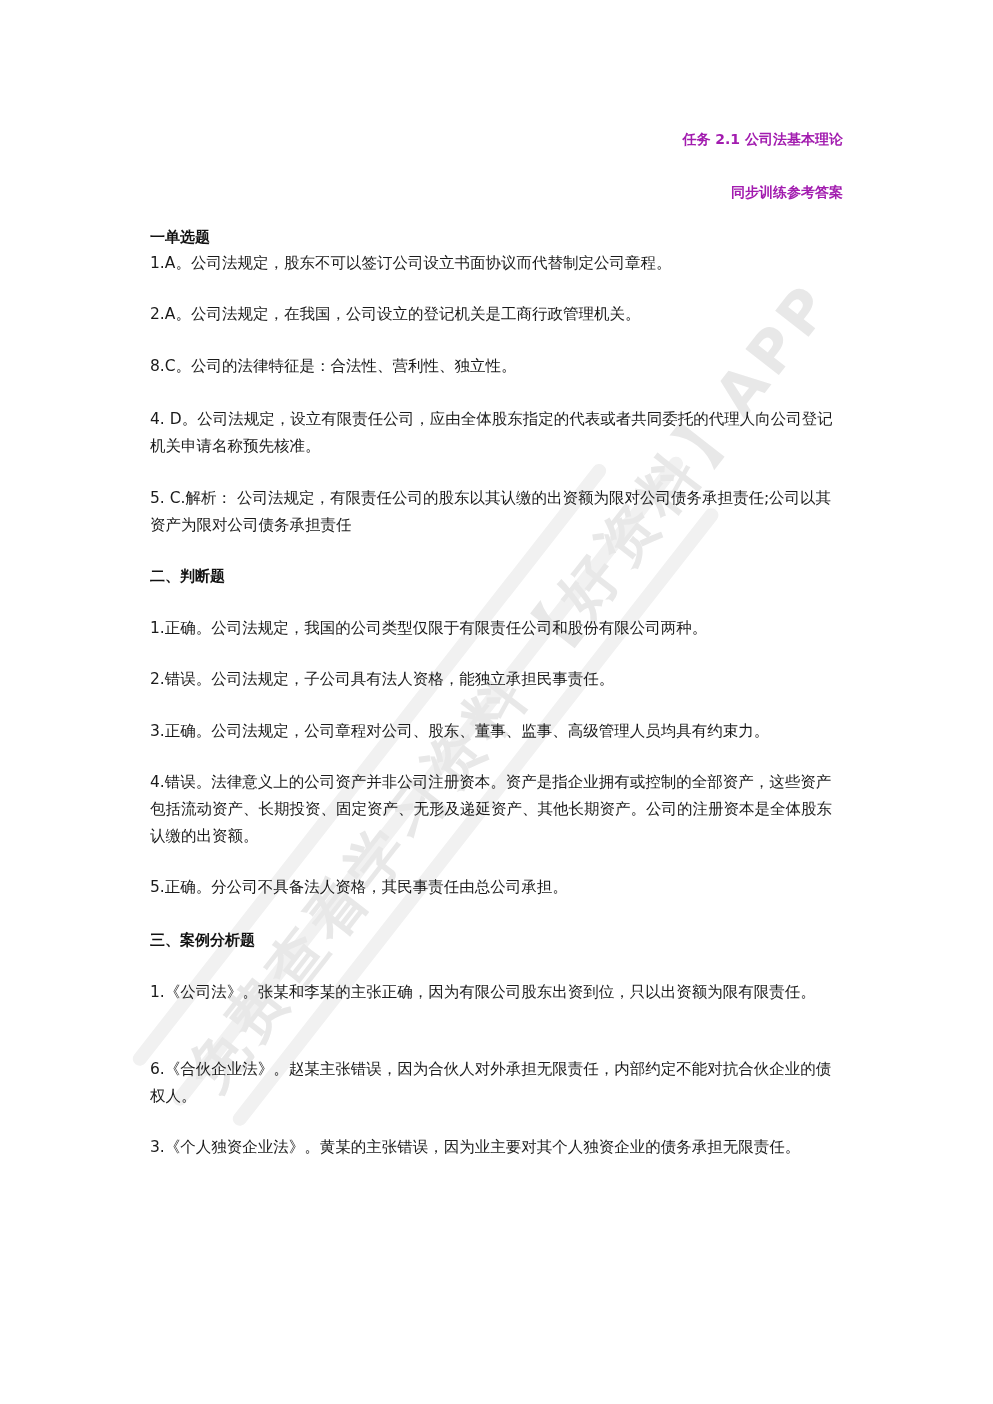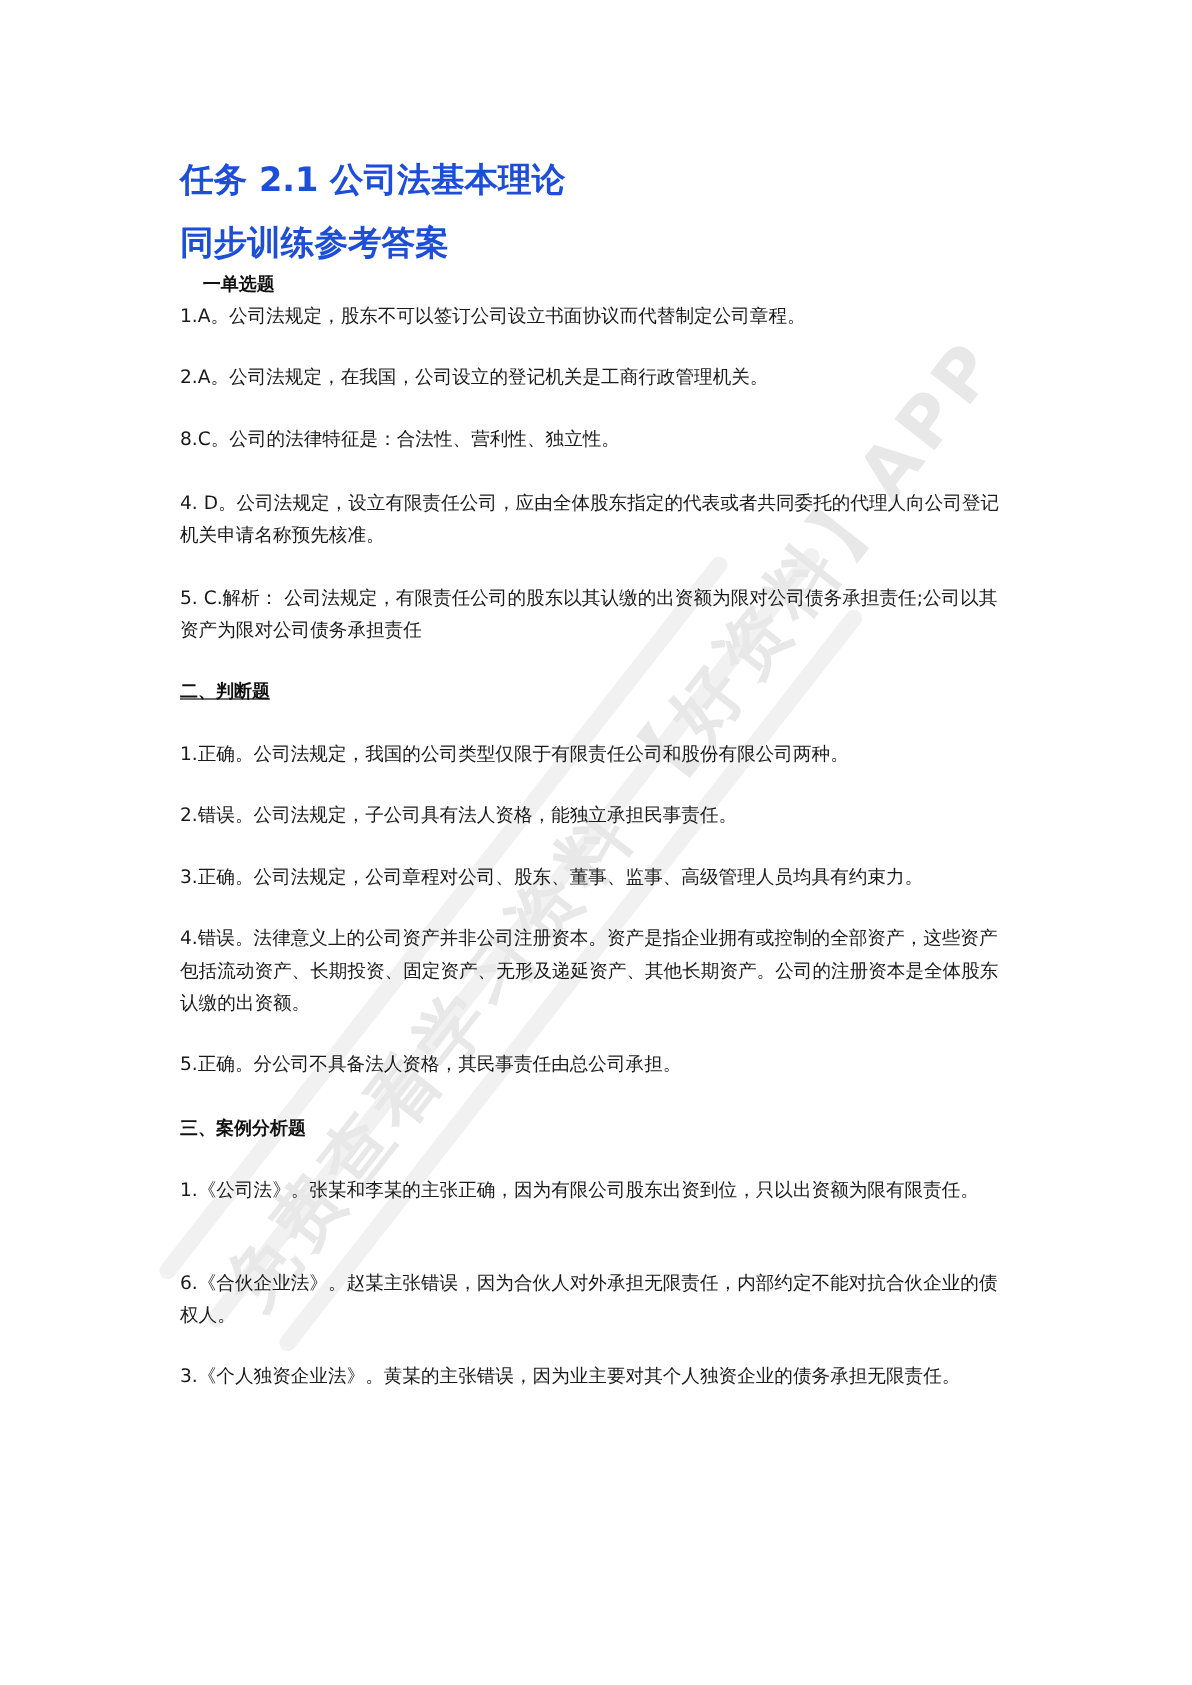--- a/index.html
+++ b/index.html
@@ -6,50 +6,50 @@
   body { width: 993px; height: 1404px; position: relative; overflow: hidden;
          font-family: "DejaVu Sans", "Liberation Sans", sans-serif; color: #1a1a1a; }
   .page { position: absolute; left: 0; top: 0; width: 993px; height: 1404px; }
   .watermark { position: absolute; left: 170px; top: 420px; width: 900px; height: 700px;
                pointer-events: none; z-index: 0; }
   .wm-band { position: absolute; transform: rotate(-52deg); transform-origin: left top;
              color: #e8e8e8; font-weight: bold; white-space: nowrap; letter-spacing: 6px; }
   .wm-stripe { position: absolute; height: 14px; background: #f1f1f1; transform: rotate(-52deg);
                transform-origin: left top; border-radius: 7px; }
   .content { position: absolute; left: 150px; top: 0; width: 700px; z-index: 1; }
-  .title { position: absolute; left: 0; width: 693px; text-align: left; font-weight: bold;
-           font-size: 28px; color: #1d4ed8; }
+  .title { position: absolute; left: 0; width: 693px; text-align: right; font-weight: bold;
+           font-size: 14px; color: #a21caf; }
   .section { position: absolute; left: 0; font-weight: bold; font-size: 15px; color: #111; }
   .para { position: absolute; left: 0; width: 693px; font-size: 15.5px; line-height: 27px;
           color: #1a1a1a; }
 </style>
 </head>
 <body>
 
 <div class="page">
 
   <div class="watermark">
     <div class="wm-stripe" style="left:0px; top:680px; width:820px;"></div>
     <div class="wm-stripe" style="left:60px; top:700px; width:780px;"></div>
     <div class="wm-stripe" style="left:-40px; top:640px; width:760px;"></div>
     <div class="wm-band" style="left:0px; top:640px; font-size:58px;">免费查看学习资料 【好资料】APP</div>
   </div>
 
   <div class="content">
     <div class="title" style="top:131px;">任务 2.1  公司法基本理论</div>
     <div class="title" style="top:184px;">同步训练参考答案</div>
 
-    <div class="section" style="top:228px;margin-left:19px;">一单选题</div>
+    <div class="section" style="top:228px;">一单选题</div>
     <div class="para" style="top:250px;">1.A。公司法规定，股东不可以签订公司设立书面协议而代替制定公司章程。</div>
     <div class="para" style="top:301px;">2.A。公司法规定，在我国，公司设立的登记机关是工商行政管理机关。</div>
     <div class="para" style="top:353px;">8.C。公司的法律特征是：合法性、营利性、独立性。</div>
     <div class="para" style="top:406px;">4. D。公司法规定，设立有限责任公司，应由全体股东指定的代表或者共同委托的代理人向公司登记机关申请名称预先核准。</div>
     <div class="para" style="top:485px;">5. C.解析：  公司法规定，有限责任公司的股东以其认缴的出资额为限对公司债务承担责任;公司以其资产为限对公司债务承担责任</div>
 
-    <div class="section" style="top:567px;text-decoration:underline;">二、判断题</div>
+    <div class="section" style="top:567px;">二、判断题</div>
     <div class="para" style="top:615px;">1.正确。公司法规定，我国的公司类型仅限于有限责任公司和股份有限公司两种。</div>
     <div class="para" style="top:666px;">2.错误。公司法规定，子公司具有法人资格，能独立承担民事责任。</div>
     <div class="para" style="top:718px;">3.正确。公司法规定，公司章程对公司、股东、董事、监事、高级管理人员均具有约束力。</div>
     <div class="para" style="top:769px;">4.错误。法律意义上的公司资产并非公司注册资本。资产是指企业拥有或控制的全部资产，这些资产包括流动资产、长期投资、固定资产、无形及递延资产、其他长期资产。公司的注册资本是全体股东认缴的出资额。</div>
     <div class="para" style="top:874px;">5.正确。分公司不具备法人资格，其民事责任由总公司承担。</div>
 
     <div class="section" style="top:931px;">三、案例分析题</div>
     <div class="para" style="top:979px;">1.《公司法》。张某和李某的主张正确，因为有限公司股东出资到位，只以出资额为限有限责任。</div>
     <div class="para" style="top:1056px;">6.《合伙企业法》。赵某主张错误，因为合伙人对外承担无限责任，内部约定不能对抗合伙企业的债权人。</div>
     <div class="para" style="top:1134px;">3.《个人独资企业法》。黄某的主张错误，因为业主要对其个人独资企业的债务承担无限责任。</div>

